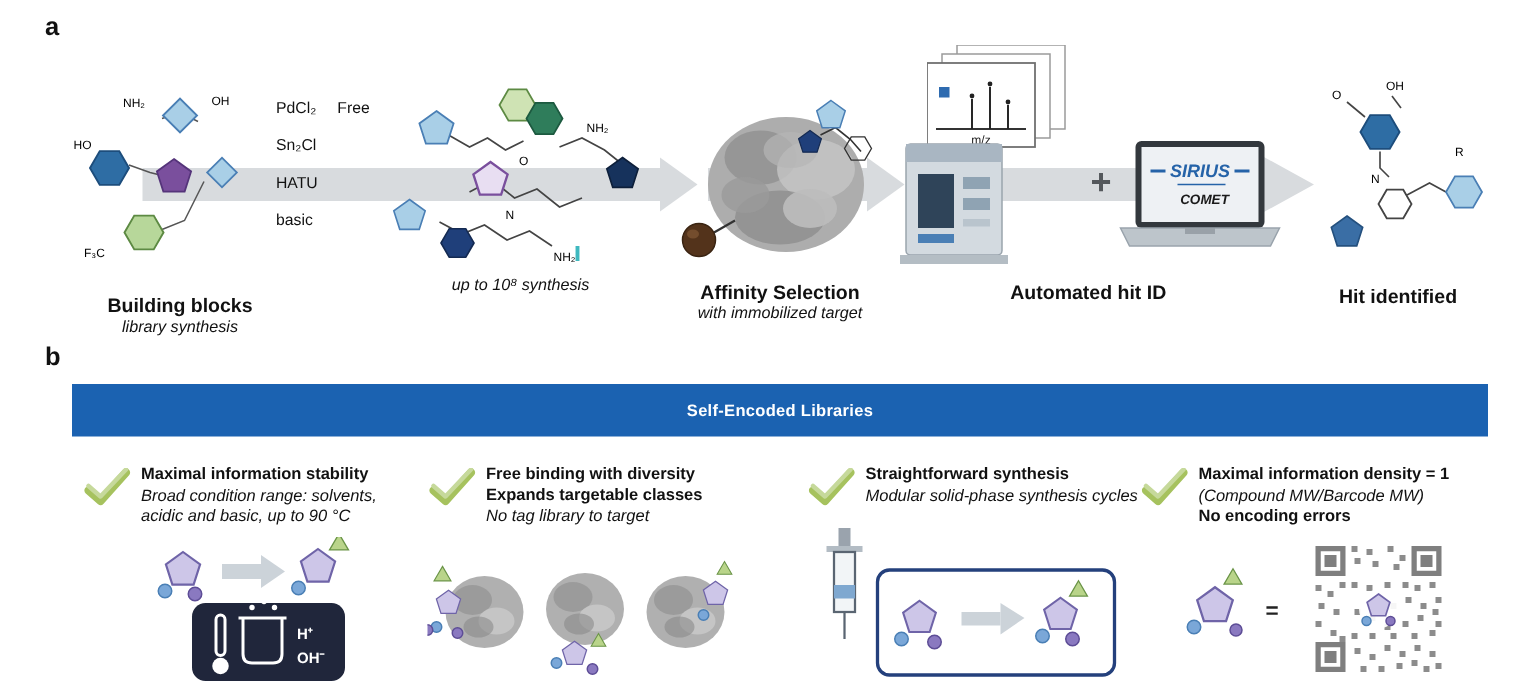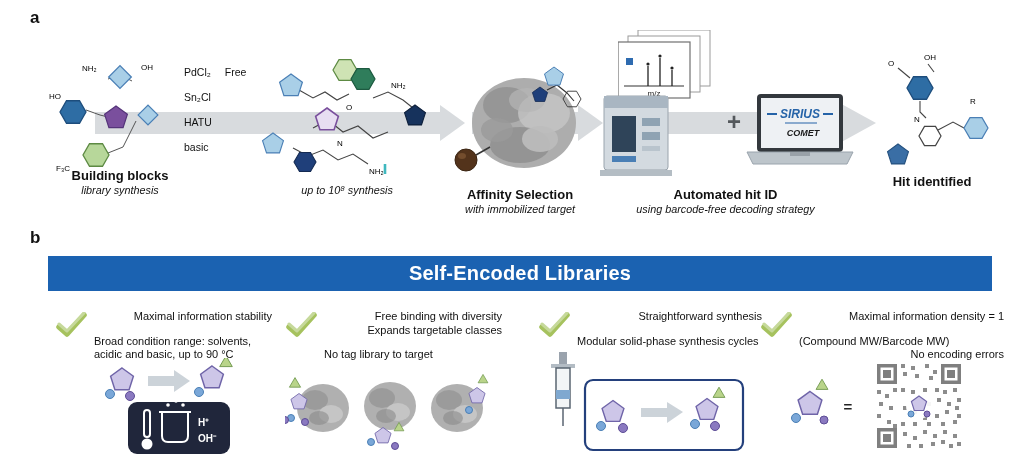--- a/index.html
+++ b/index.html
@@ -9,24 +9,24 @@
   svg text{font-family:"Liberation Sans",sans-serif;}
   .panel-label{position:absolute;font-weight:bold;font-size:17px;color:#111;}
   .stage-label{position:absolute;text-align:center;}
   .stage-title{font-weight:bold;font-size:13px;}
   .stage-sub{font-size:10.8px;margin-top:1px;font-style:italic;}
   .reagents{position:absolute;left:184px;top:60px;font-size:10.5px;line-height:25px;color:#111;}
   .reagents .gap{display:inline-block;width:14px;}
   .plus{position:absolute;left:727px;top:108px;font-size:24px;font-weight:bold;color:#54585c;}
   .banner{position:absolute;left:48px;top:256px;width:944px;height:35px;background:#1b62b1;
           display:flex;align-items:center;justify-content:center;}
-  .banner span{color:#fff;font-weight:bold;font-size:20px;letter-spacing:.2px;}
+  .banner span{color:#fff;font-weight:bold;font-size:11px;letter-spacing:.2px;}
   .feature{position:absolute;font-size:11px;}
-  .f-title{font-weight:normal;line-height:13.5px;text-align:right;}
-  .f-italic{line-height:13.5px;margin-top:11px;}
+  .f-title{font-weight:bold;line-height:13.5px;}
+  .f-italic{font-style:italic;line-height:13.5px;margin-top:1px;}
 </style>
 </head>
 <body>
 
 <div class="canvas">
 
   <svg width="0" height="0" style="position:absolute" aria-hidden="true">
     <defs>
       <polygon id="pent" points="0,-10 9.5,-3.1 5.9,8.1 -5.9,8.1 -9.5,-3.1"></polygon>
       <polygon id="hex" points="10,0 5,8.66 -5,8.66 -10,0 -5,-8.66 5,-8.66"></polygon>
@@ -151,36 +151,35 @@
     <use href="#hex" transform="translate(52,40) scale(1.3)" fill="#2e6da4" stroke="#1d4d7c" stroke-width="1"></use>
     <use href="#hex" transform="translate(62,88) scale(1.1)" fill="none" stroke="#444" stroke-width="1.1"></use>
     <use href="#hex" transform="translate(108,80) scale(1.2)" fill="#a9cfe7" stroke="#4a7fb5" stroke-width="1"></use>
     <use href="#pent" transform="translate(30,107) scale(1.1)" fill="#3a6ea5" stroke="#24507e" stroke-width="1"></use>
     <text x="56" y="12" font-size="8">OH</text>
     <text x="46" y="74" font-size="8">N</text>
     <text x="102" y="56" font-size="8">R</text>
     <text x="20" y="18" font-size="8">O</text>
   </svg>
 
-  <div class="stage-label" style="left:45px;top:168px;width:150px">
+  <div class="stage-label" style="left:45px;top:196px;width:150px">
     <div class="stage-title">Building blocks</div>
     <div class="stage-sub">library synthesis</div>
   </div>
   <div class="stage-label" style="left:252px;top:183px;width:190px">
     <div class="stage-sub">up to 10⁸ synthesis</div>
   </div>
   <div class="stage-label" style="left:445px;top:187px;width:150px">
     <div class="stage-title">Affinity Selection</div>
     <div class="stage-sub">with immobilized target</div>
   </div>
   <div class="stage-label" style="left:608px;top:187px;width:235px">
     <div class="stage-title">Automated hit ID</div>
-    <div class="stage-sub">using barcode-free decoding strategy</div>
-  </div>
-  <div class="stage-label" style="left:862px;top:174px;width:140px">
+  </div>
+  <div class="stage-label" style="left:862px;top:190px;width:140px">
     <div class="stage-title">Hit identified</div>
     <div class="stage-sub"></div>
   </div>
 
   <div class="panel-label" style="left:30px;top:228px">b</div>
 
   <div class="banner">
     <span>Self-Encoded Libraries</span>
   </div>
 

